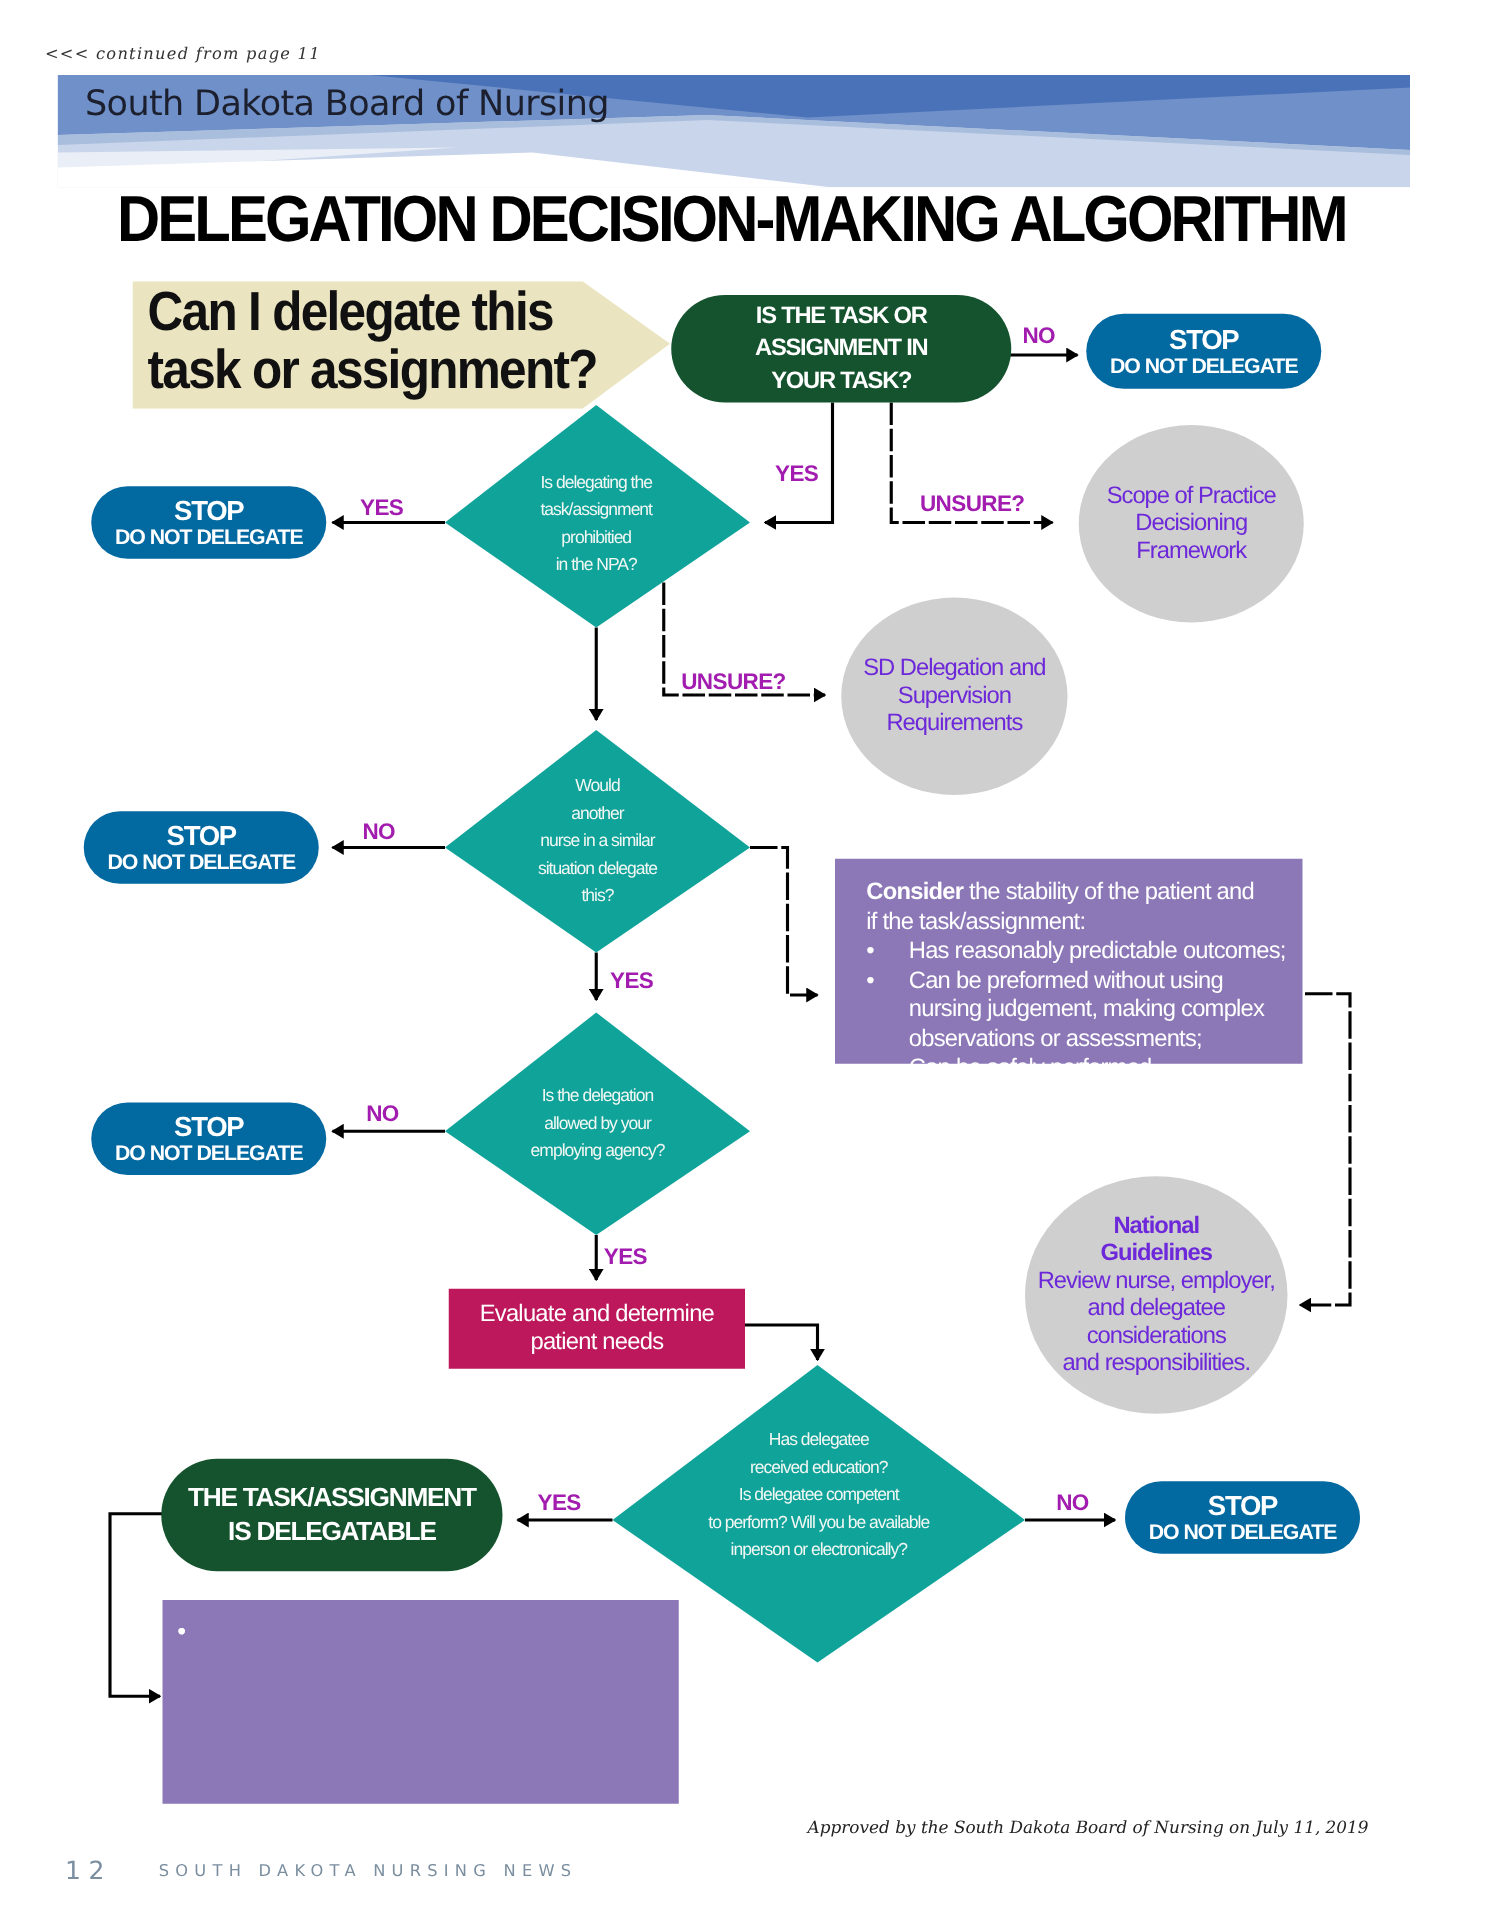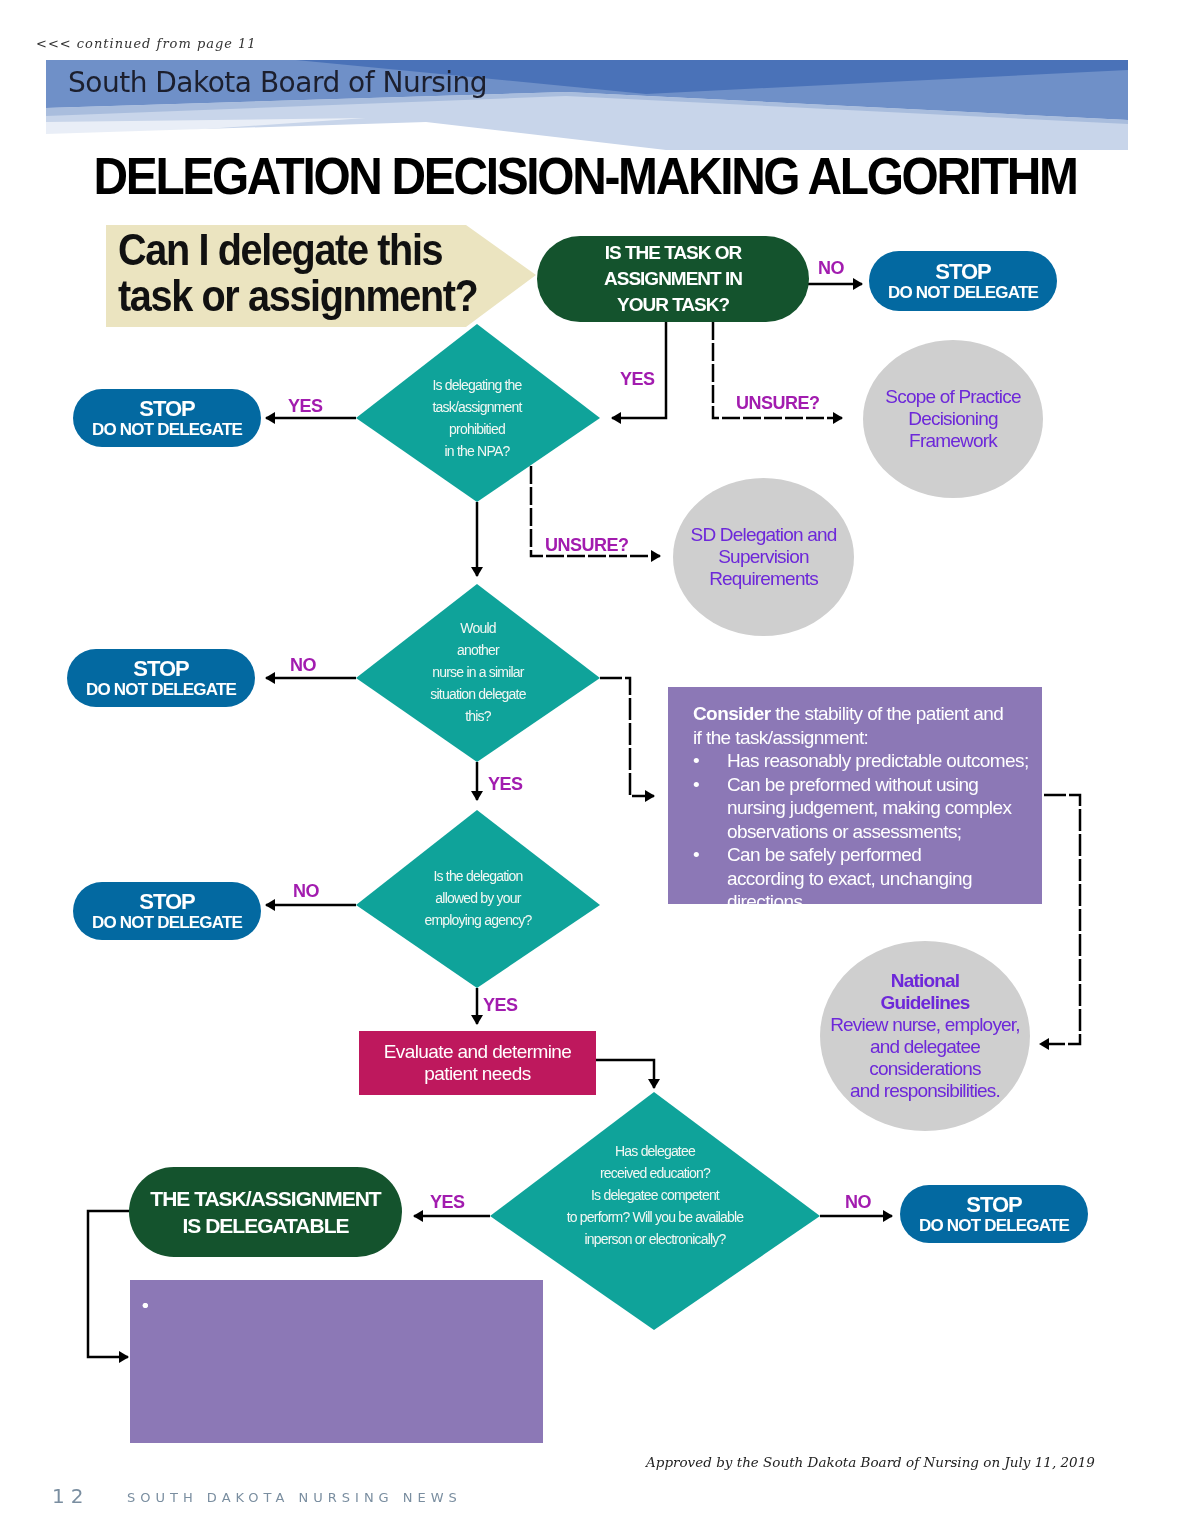--- a/index.html
+++ b/index.html
@@ -164,21 +164,21 @@
 
 <div class="abs label" style="left:290px; top:655px;">NO</div>
 
 <div class="abs pill stop-pill" style="left:67px; top:649px; width:188px; height:58px;">
   <div class="stop">STOP</div>
   <div class="dnd">DO NOT DELEGATE</div>
 </div>
 
 <div class="abs label" style="left:488px; top:774px;">YES</div>
 
-<div class="abs purple-box" style="left:668px; top:687px; width:374px; height:217px; padding:15px 0 0 25px; box-sizing:border-box;">
+<div class="abs purple-box" style="left:668px; top:687px; width:374px; height:164px; padding:15px 0 0 25px; box-sizing:border-box;">
   <div><b>Consider</b><span> the stability of the patient and</span></div>
   <div>if the task/assignment:</div>
   <ul>
     <li><span class="bullet">•</span><span>Has reasonably predictable outcomes;</span></li>
     <li style="padding-right:30px;"><span class="bullet">•</span><span>Can be preformed without using nursing judgement, making complex observations or assessments;</span></li>
     <li style="padding-right:40px;"><span class="bullet">•</span><span>Can be safely performed according to exact, unchanging directions.</span></li>
   </ul>
 </div>
 
 <div class="abs diamond-text" style="left:380px; top:858px; width:196px; height:80px;">

